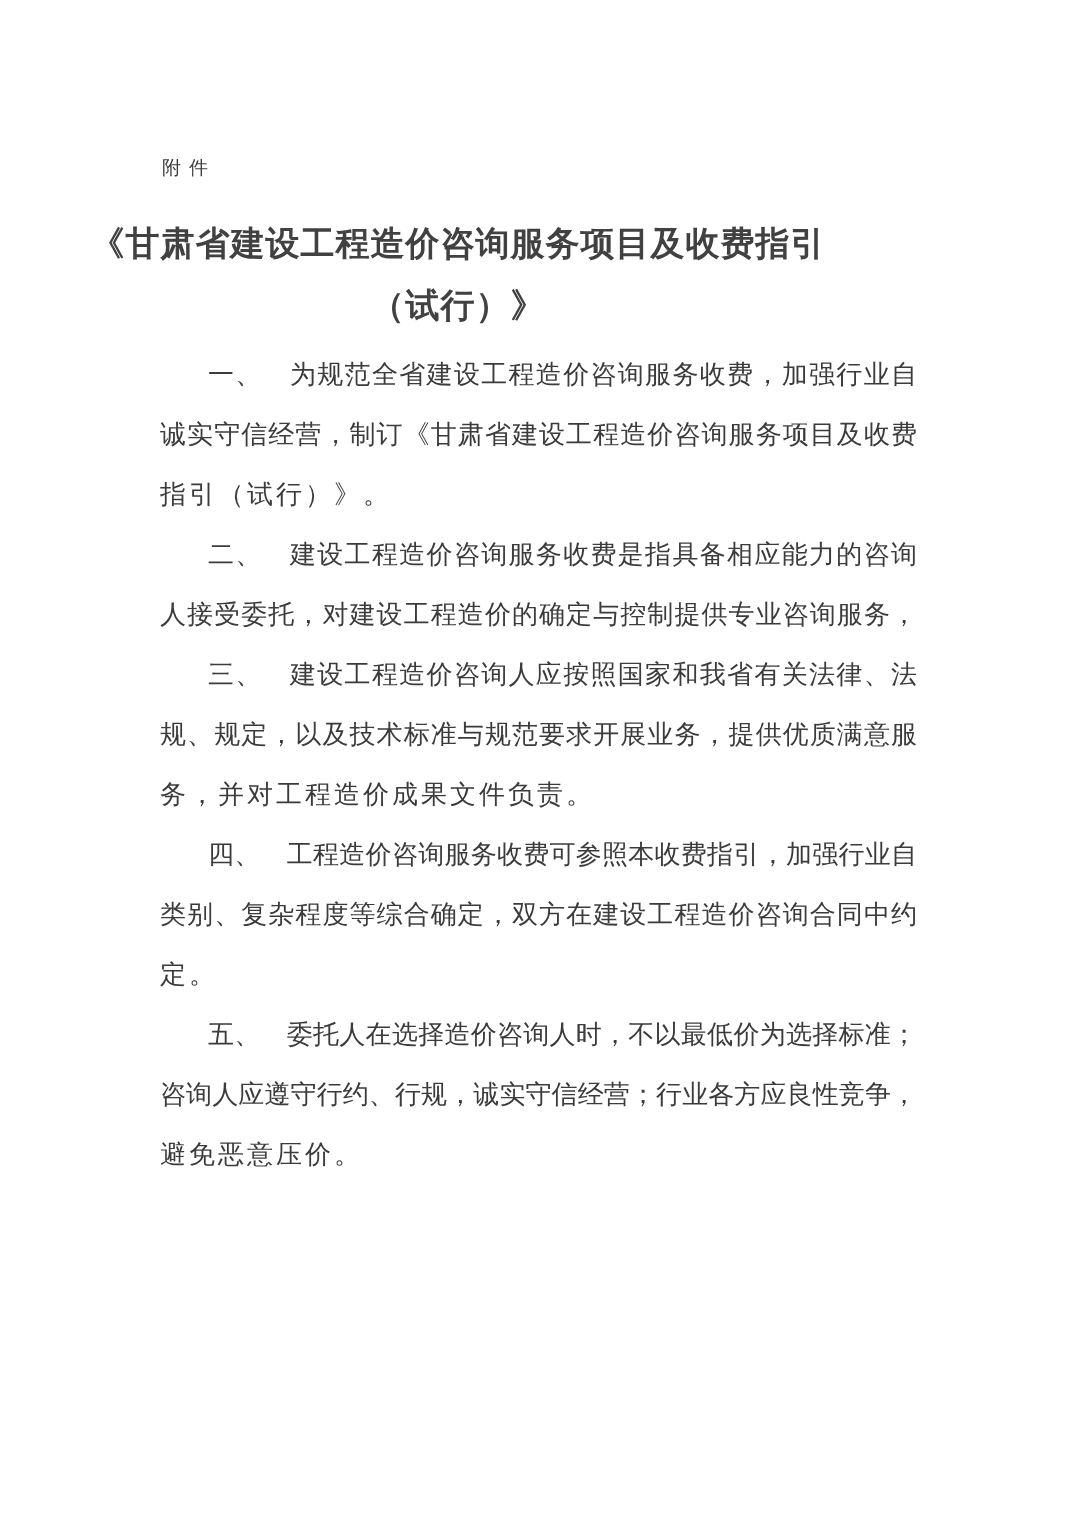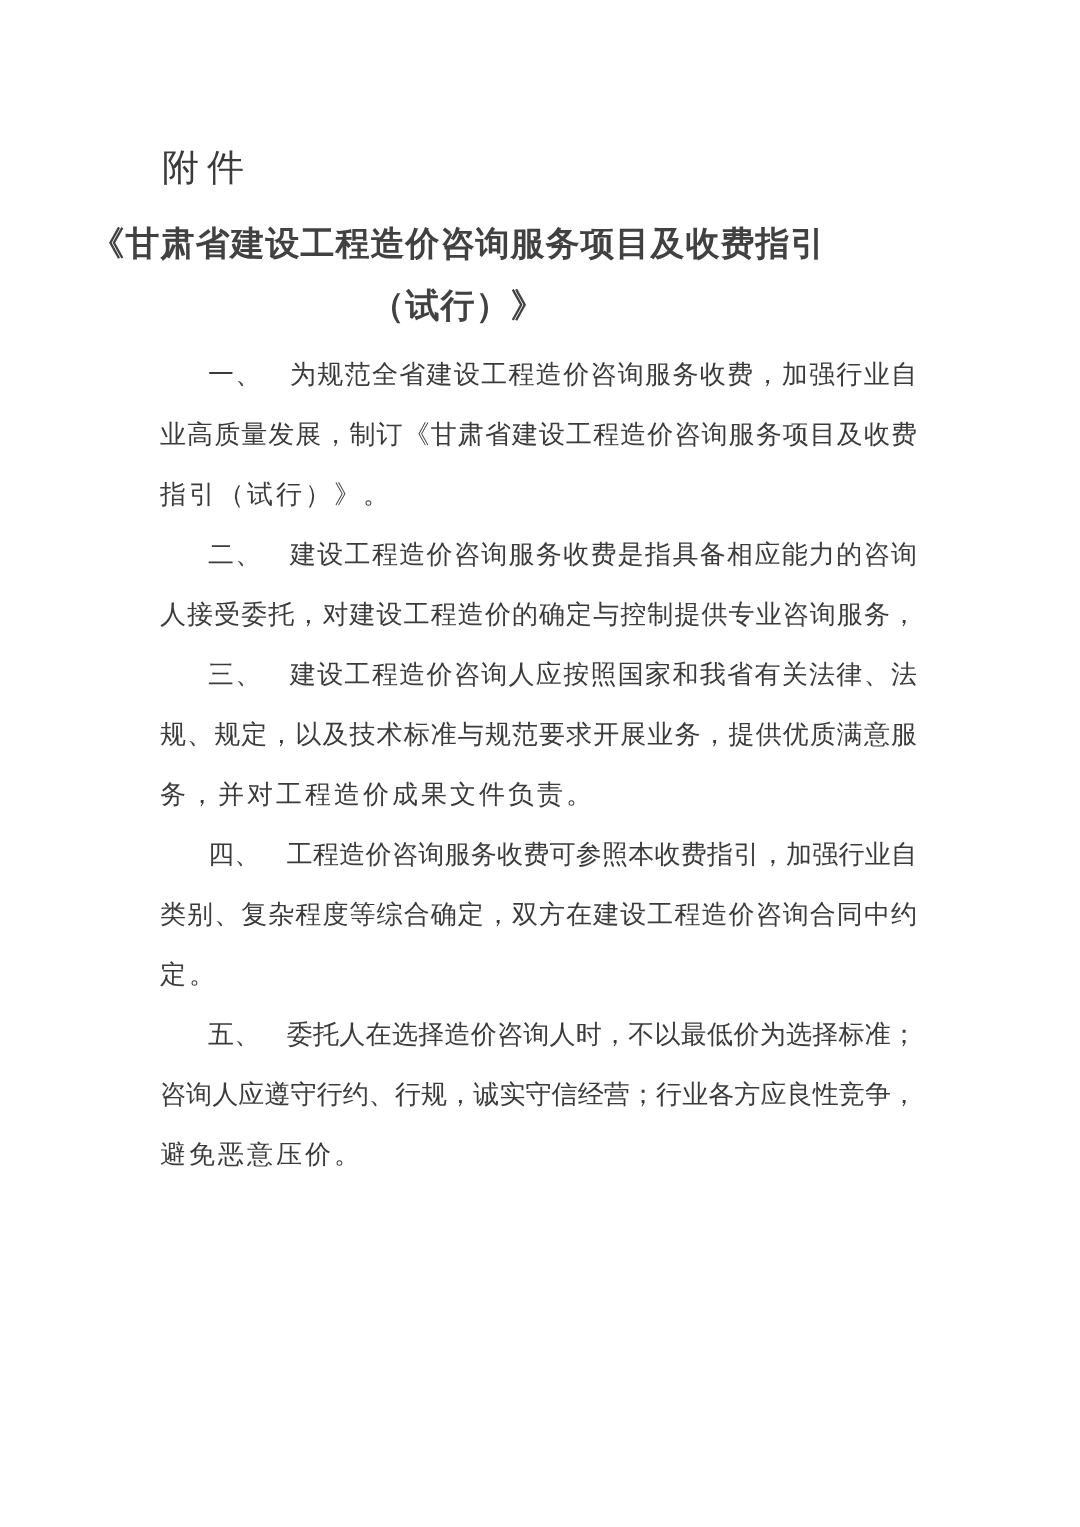--- a/index.html
+++ b/index.html
@@ -16,21 +16,21 @@
     width: 1080px;
     height: 1527px;
     background: var(--page-bg);
     color: var(--text-color);
     overflow: hidden;
   }
   .attachment {
     position: absolute;
     left: 162px;
     top: 151px;
-    font-size: 37px;
+    font-size: 19px;
     line-height: 34px;
     letter-spacing: 8px;
   }
   .title {
     position: absolute;
     top: 212px;
     left: 0;
     width: 916px;
     text-align: center;
     font-family: "Liberation Sans", "DejaVu Sans", sans-serif;
@@ -69,21 +69,21 @@
 <div class="page">
   <div class="attachment">附件</div>
 
   <div class="title">
     <div>《甘肃省建设工程造价咨询服务项目及收费指引</div>
     <div>（试行）》</div>
   </div>
 
   <div class="doc-body">
       <div class="line indent">一、　为规范全省建设工程造价咨询服务收费，加强行业自</div>
-      <div class="line">业高质量发展，制订《甘肃省建设工程造价咨询服务项目及收费</div>
+      <div class="line">诚实守信经营，制订《甘肃省建设工程造价咨询服务项目及收费</div>
       <div class="line end">指引（试行）》。</div>
       <div class="line indent">二、　建设工程造价咨询服务收费是指具备相应能力的咨询</div>
       <div class="line">人接受委托，对建设工程造价的确定与控制提供专业咨询服务，</div>
       <div class="line indent">三、　建设工程造价咨询人应按照国家和我省有关法律、法</div>
       <div class="line">规、规定，以及技术标准与规范要求开展业务，提供优质满意服</div>
       <div class="line end">务，并对工程造价成果文件负责。</div>
       <div class="line indent">四、　工程造价咨询服务收费可参照本收费指引，加强行业自</div>
       <div class="line">类别、复杂程度等综合确定，双方在建设工程造价咨询合同中约</div>
       <div class="line end">定。</div>
       <div class="line indent">五、　委托人在选择造价咨询人时，不以最低价为选择标准；</div>

